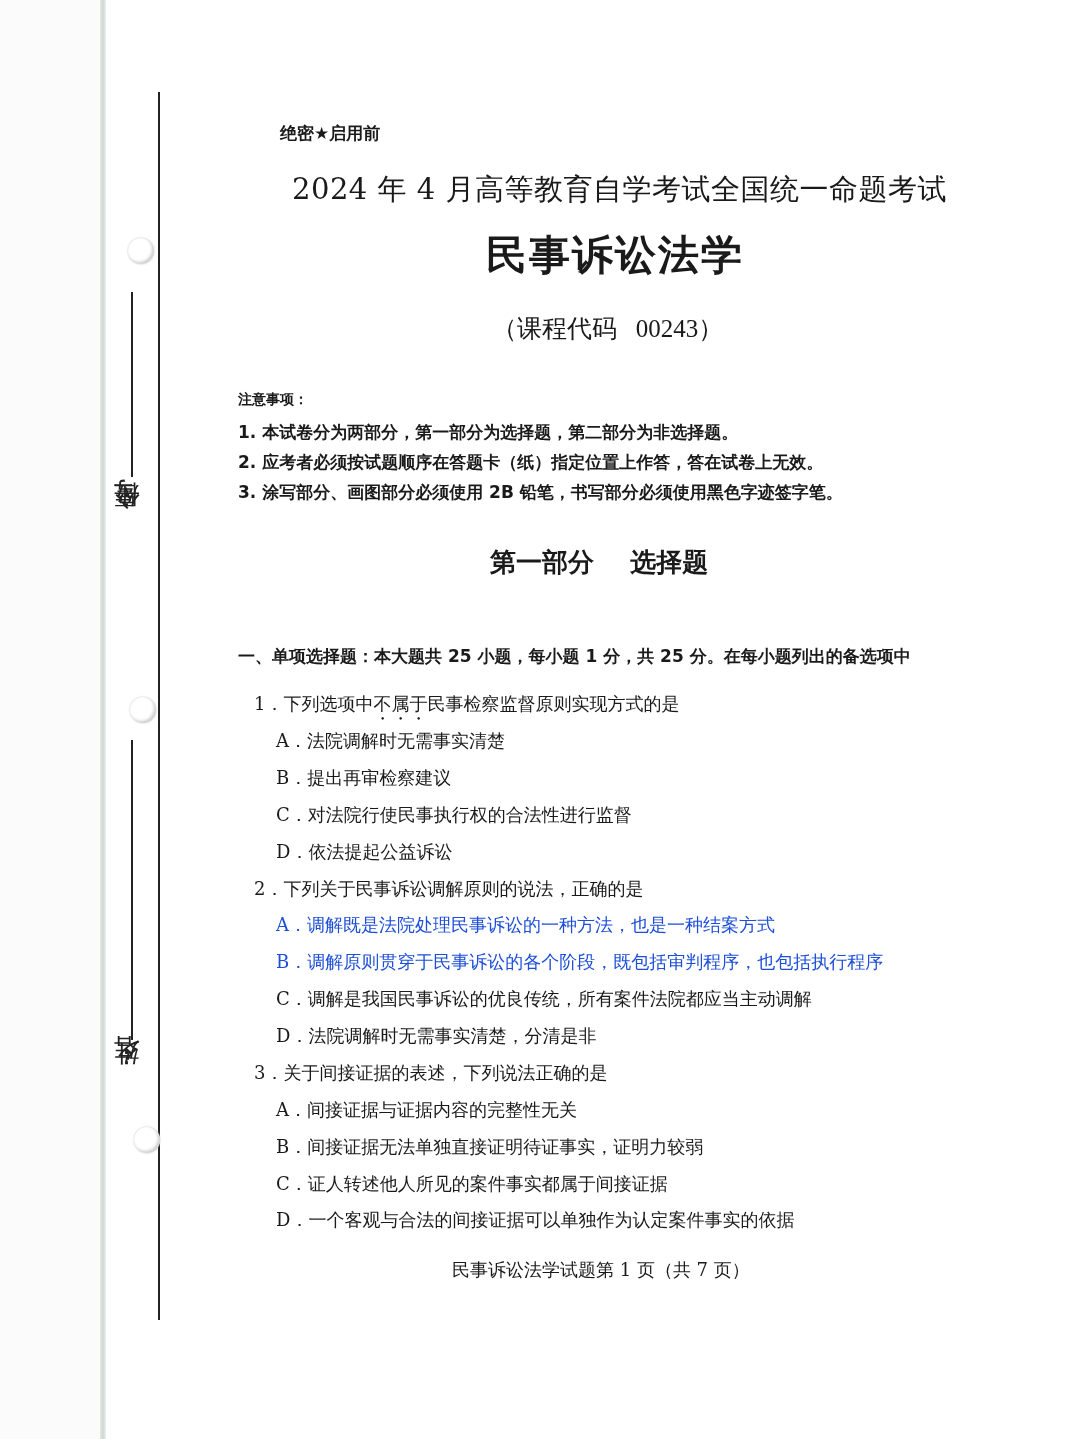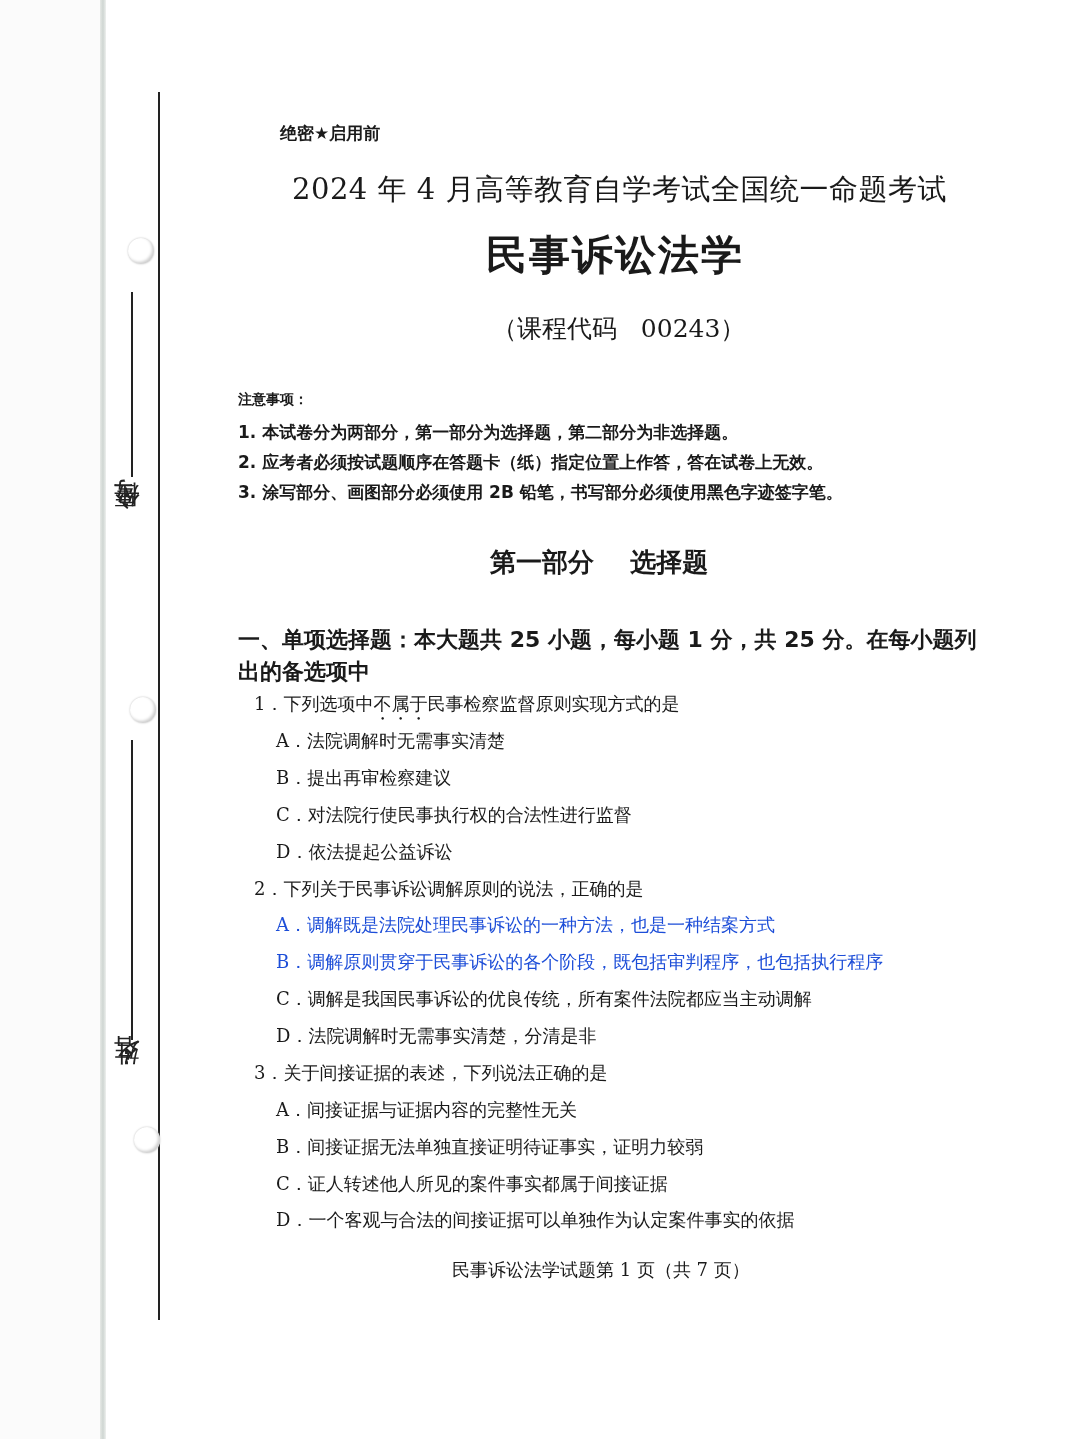--- a/index.html
+++ b/index.html
@@ -9,25 +9,25 @@
     }
     .scan-edge-left { position: absolute; left: 0; top: 0; width: 104px; height: 1439px; background: #fbfbfb; }
     .scan-edge-line { position: absolute; left: 100px; top: 0; width: 6px; height: 1439px; background: linear-gradient(90deg,#e6e9e6,#cfd6d2,#eef0ee); }
     .binding-line { position: absolute; left: 158px; top: 92px; width: 2px; height: 1228px; background: #222; }
     .punch-hole { position: absolute; width: 26px; height: 26px; border-radius: 50%; background: #fff; box-shadow: inset -2px -2px 3px #cfcfcf, 0 0 2px #bdbdbd; }
     .vert-label { position: absolute; left: 108px; writing-mode: vertical-rl; transform: rotate(180deg); font-size: 26px; letter-spacing: 4px; color: #222; }
     .vert-underline { position: absolute; left: 131px; width: 2px; background: #222; }
     .secret { position: absolute; left: 236px; top: 122px; font-family: "DejaVu Sans", sans-serif; font-weight: bold; font-size: 17px; margin-left: 44px; }
     .exam-title { position: absolute; left: 292px; top: 170px; font-size: 29px; letter-spacing: 0.5px; }
     .subject-title { position: absolute; left: 486px; top: 228px; font-size: 41px; font-weight: bold; letter-spacing: 2px; }
-    .course-code { position: absolute; left: 492px; top: 312px; font-size: 25px; white-space: pre; }
+    .course-code { position: absolute; left: 492px; top: 312px; font-size: 25px; white-space: pre; font-family: Liberation Serif, serif; }
     .notice-heading { position: absolute; left: 238px; top: 391px; font-family: "DejaVu Sans", sans-serif; font-weight: bold; font-size: 14px; }
     .notice-item { position: absolute; left: 238px; font-family: "DejaVu Sans", sans-serif; font-weight: bold; font-size: 17px; white-space: nowrap; }
     .part-title { position: absolute; left: 490px; top: 545px; font-family: "DejaVu Sans", sans-serif; font-weight: bold; font-size: 26px; white-space: pre; }
-    .section-instr { position: absolute; left: 238px; top: 624px; font-family: "DejaVu Sans", sans-serif; font-weight: bold; font-size: 22px; line-height: 32px; width: 760px; }
+    .section-instr { position: absolute; left: 238px; top: 640px; font-family: "DejaVu Sans", sans-serif; font-weight: bold; font-size: 17px; line-height: 32px; width: 760px; }
     .section-instr .indent { padding-left: 38px; display: block; }
     .q-stem { position: absolute; left: 254px; font-size: 18px; white-space: nowrap; }
     .q-opt { position: absolute; left: 276px; font-size: 18px; white-space: nowrap; }
     .q-opt.gray { color: #1d4ed8; }
     .emph-dot { text-emphasis: dot; text-emphasis-position: under; -webkit-text-emphasis: dot; -webkit-text-emphasis-position: under; }
     .footer { position: absolute; left: 452px; top: 1258px; font-size: 18px; }
   </style>
 </head>
 <body>
 

